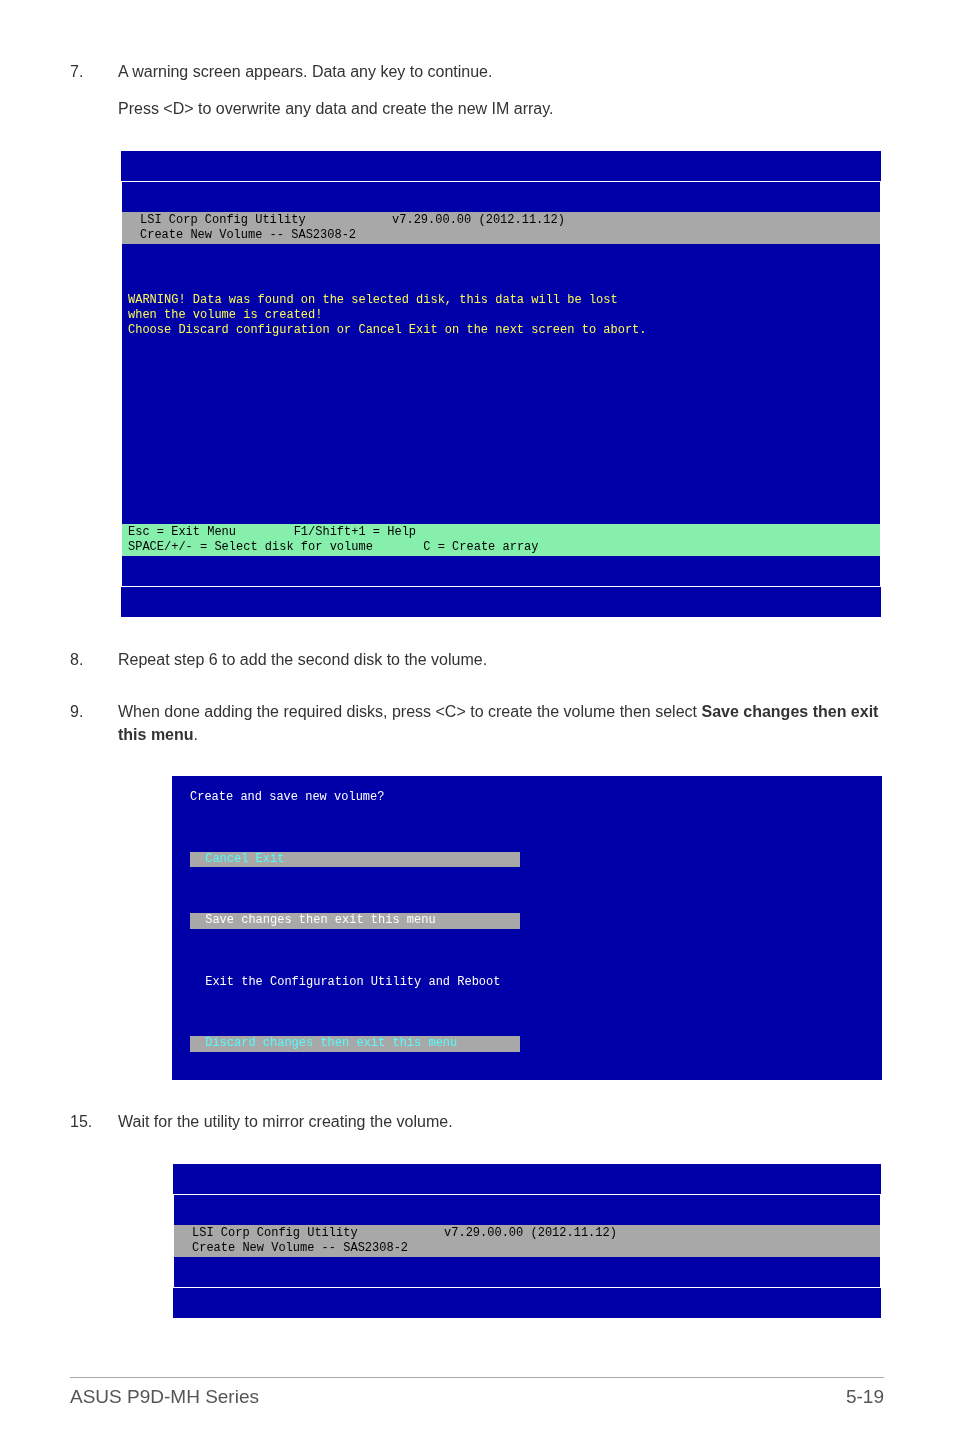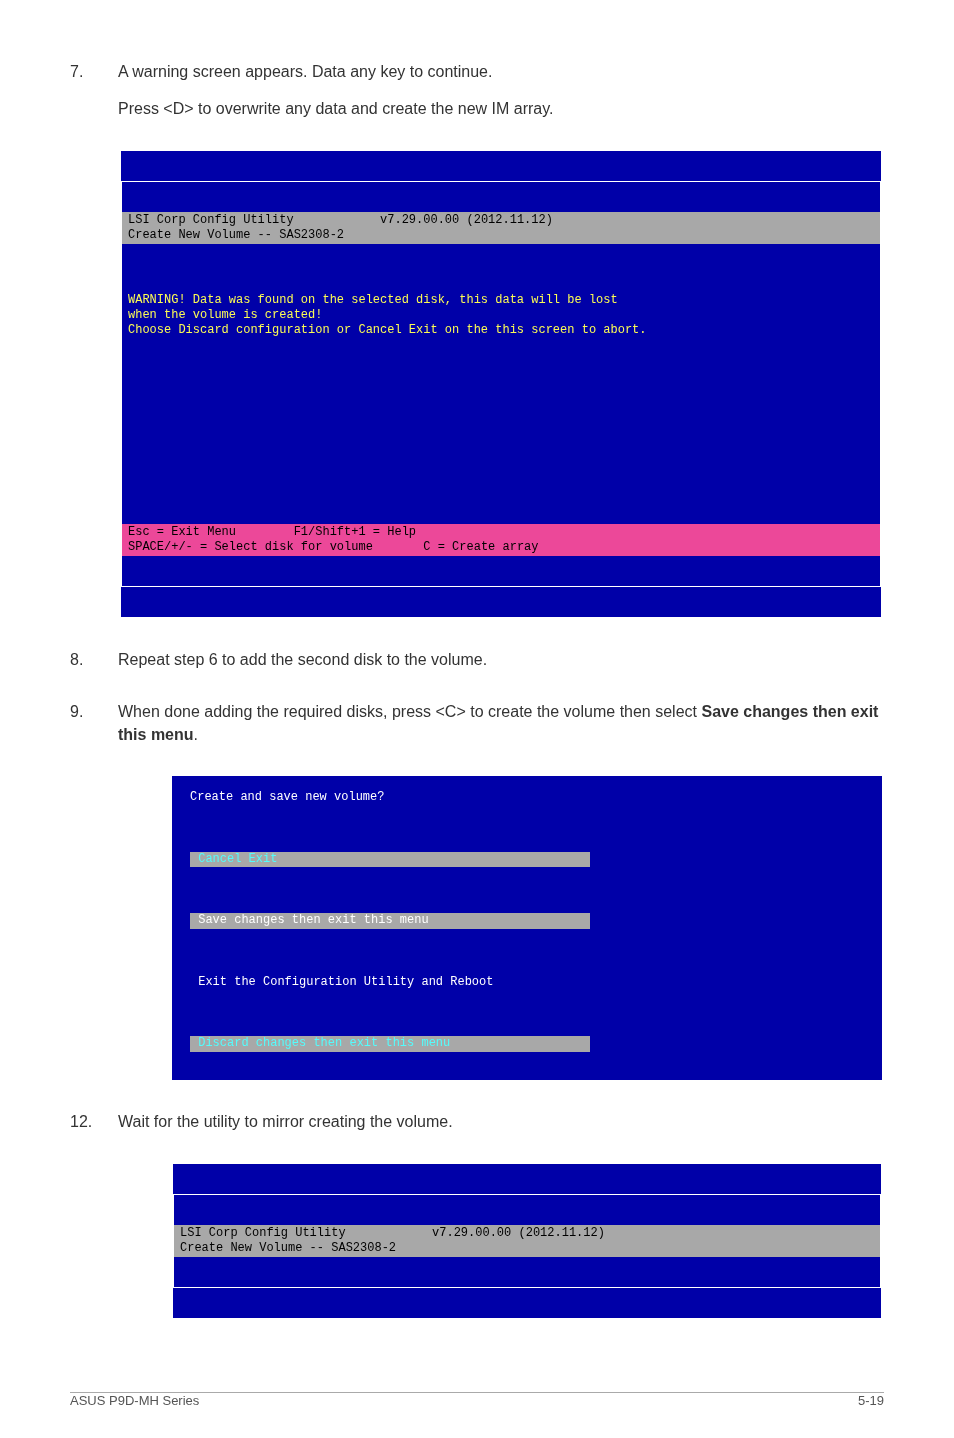--- a/index.html
+++ b/index.html
@@ -27,64 +27,65 @@
     font-size: 12px;
     color: #fff;
     line-height: 1.25;
     white-space: pre;
     overflow: hidden;
   }
   .terminal-inner { border: 1px solid #fff; }
   .t-header {
     background: #a8a8a8;
     color: #000;
-    padding: 1px 6px;
+    padding: 1px 18px;
   }
   .t-body {
     background: #0000a8;
     padding: 4px 6px;
   }
   .t-body.tall { min-height: 220px; }
   .t-body.med { min-height: 60px; }
   .t-footer {
-    background: #ec4899;
+    background: #86efac;
     color: #000;
     padding: 1px 6px;
   }
   .yellow { color: #fcfc54; text-align: center; }
 
   .terminal-sub {
     margin: 10px 0 28px 100px;
     border: 2px solid #fff;
     background: #0000a8;
     font-family: "Courier New", monospace;
     font-size: 12px;
     color: #fff;
     line-height: 1.3;
     padding: 14px 18px 28px 18px;
   }
   .menu-box { }
   .menu-title { color: #fff; margin-bottom: 2px; }
   .menu-opt {
     display: block;
-    width: 400px;
-    padding: 0 1px;
+    width: 330px;
+    padding: 0 8px;
     margin-top: 46px;
   }
   .opt-gray-cyan { background: #a8a8a8; color: #54fcfc; }
   .opt-gray-white { background: #a8a8a8; color: #fff; }
   .opt-white { background: #0000a8; color: #fff; }
 
   .footer {
     position: absolute;
     bottom: 30px;
     left: 70px;
     right: 70px;
     border-top: 1px solid #aaa;
-    font-size: 13px;
+    padding-top: 8px;
+    font-size: 19px;
     color: #555;
     display: flex;
     justify-content: space-between;
   }
 </style>
 </head>
 <body>
 
 <div class="content">
 
@@ -96,21 +97,21 @@
     </div>
   </div>
 
   <div class="terminal">
     <div class="terminal-inner">
       <div class="t-header"><span>LSI Corp Config Utility</span>            <span>v7.29.00.00 (2012.11.12)</span>
 <span>Create New Volume -- SAS2308-2</span></div>
       <div class="t-body tall">
 <span class="yellow">WARNING! Data was found on the selected disk, this data will be lost</span>
 <span class="yellow">when the volume is created!</span>
-<span class="yellow">Choose Discard configuration or Cancel Exit on the this screen to abort.</span>
+<span class="yellow">Choose Discard configuration or Cancel Exit on the next screen to abort.</span>
 </div>
       <div class="t-footer"><span>Esc = Exit Menu</span>        <span>F1/Shift+1 = Help</span>
 <span>SPACE/+/- = Select disk for volume</span>       <span>C = Create array</span></div>
     </div>
   </div>
 
   <div class="step">
     <div class="step-num">8.</div>
     <div class="step-body">
       <div class="para">Repeat step 6 to add the second disk to the volume.</div>
@@ -128,21 +129,21 @@
     <div class="menu-box">
       <div class="menu-title">Create and save new volume?</div>
       <span class="menu-opt opt-gray-cyan">&nbsp;<span>Cancel Exit</span></span>
       <span class="menu-opt opt-gray-white">&nbsp;<span>Save changes then exit this menu</span></span>
       <span class="menu-opt opt-white">&nbsp;<span>Exit the Configuration Utility and Reboot</span></span>
       <span class="menu-opt opt-gray-cyan">&nbsp;<span>Discard changes then exit this menu</span></span>
     </div>
   </div>
 
   <div class="step">
-    <div class="step-num">12.</div>
+    <div class="step-num">15.</div>
     <div class="step-body">
       <div class="para">Wait for the utility to mirror creating the volume.</div>
     </div>
   </div>
 
   <div class="terminal" style="margin-left:100px;">
     <div class="terminal-inner">
       <div class="t-header"><span>LSI Corp Config Utility</span>            <span>v7.29.00.00 (2012.11.12)</span>
 <span>Create New Volume -- SAS2308-2</span></div>
     </div>

